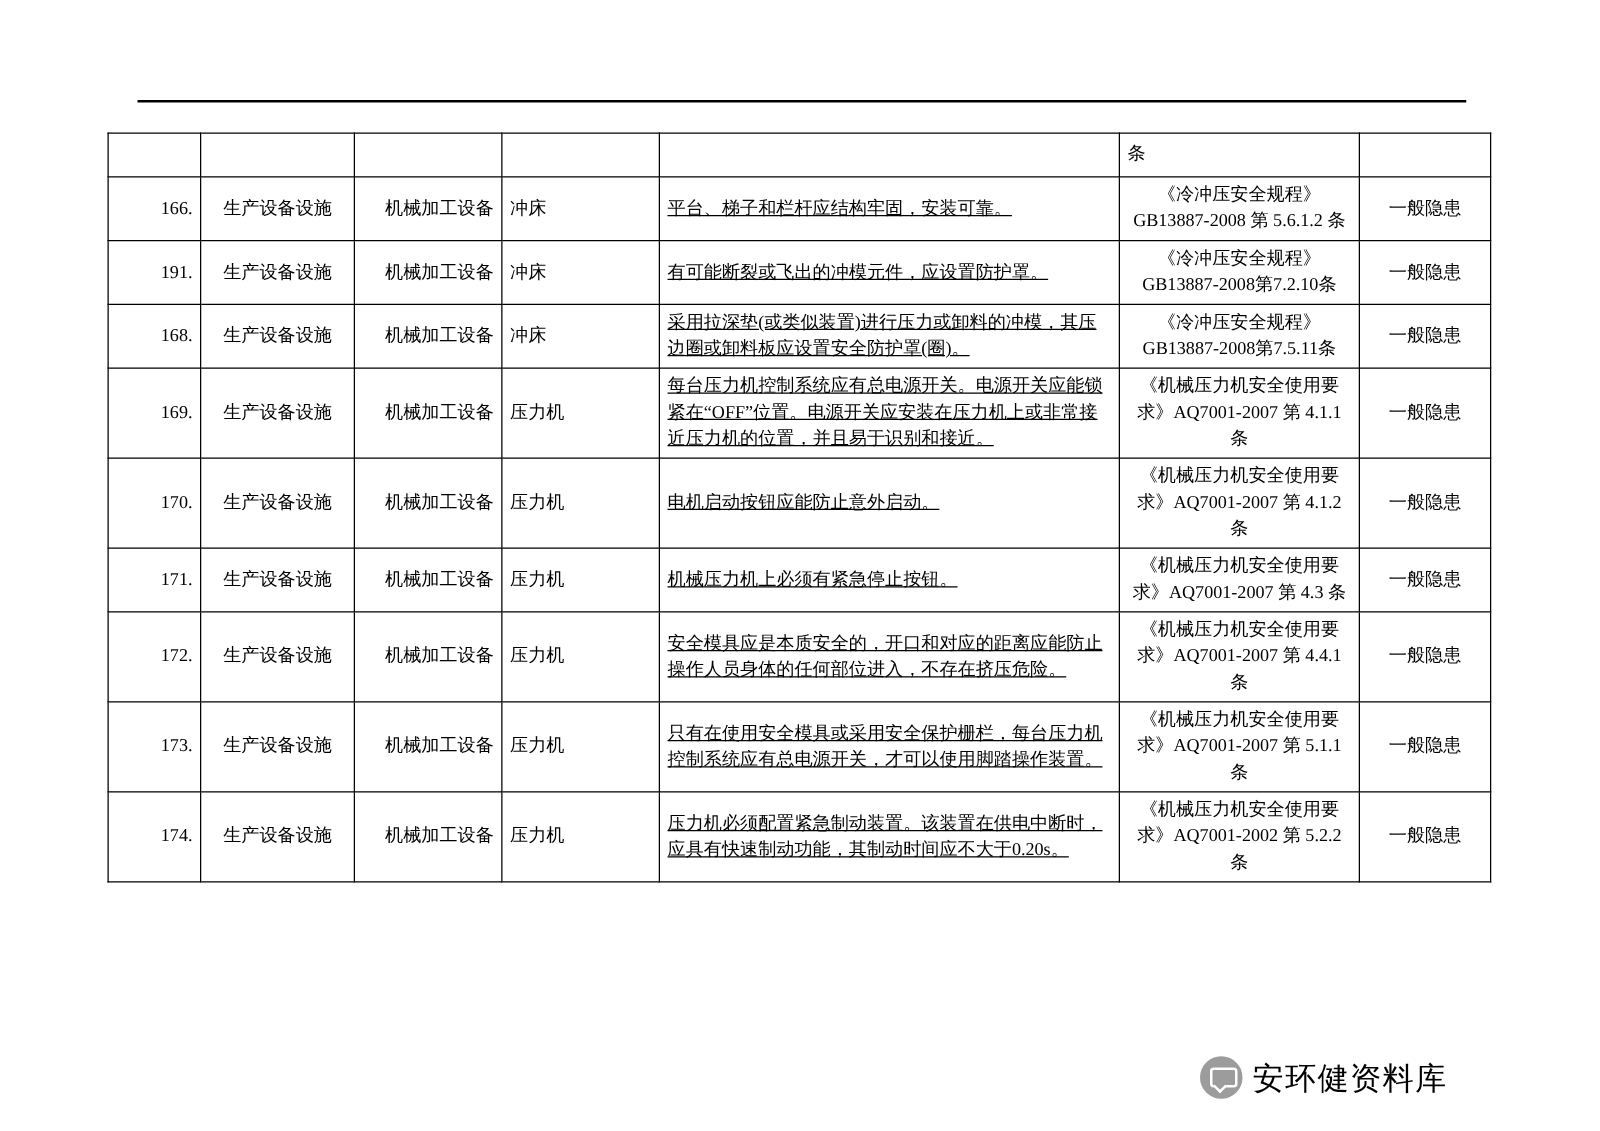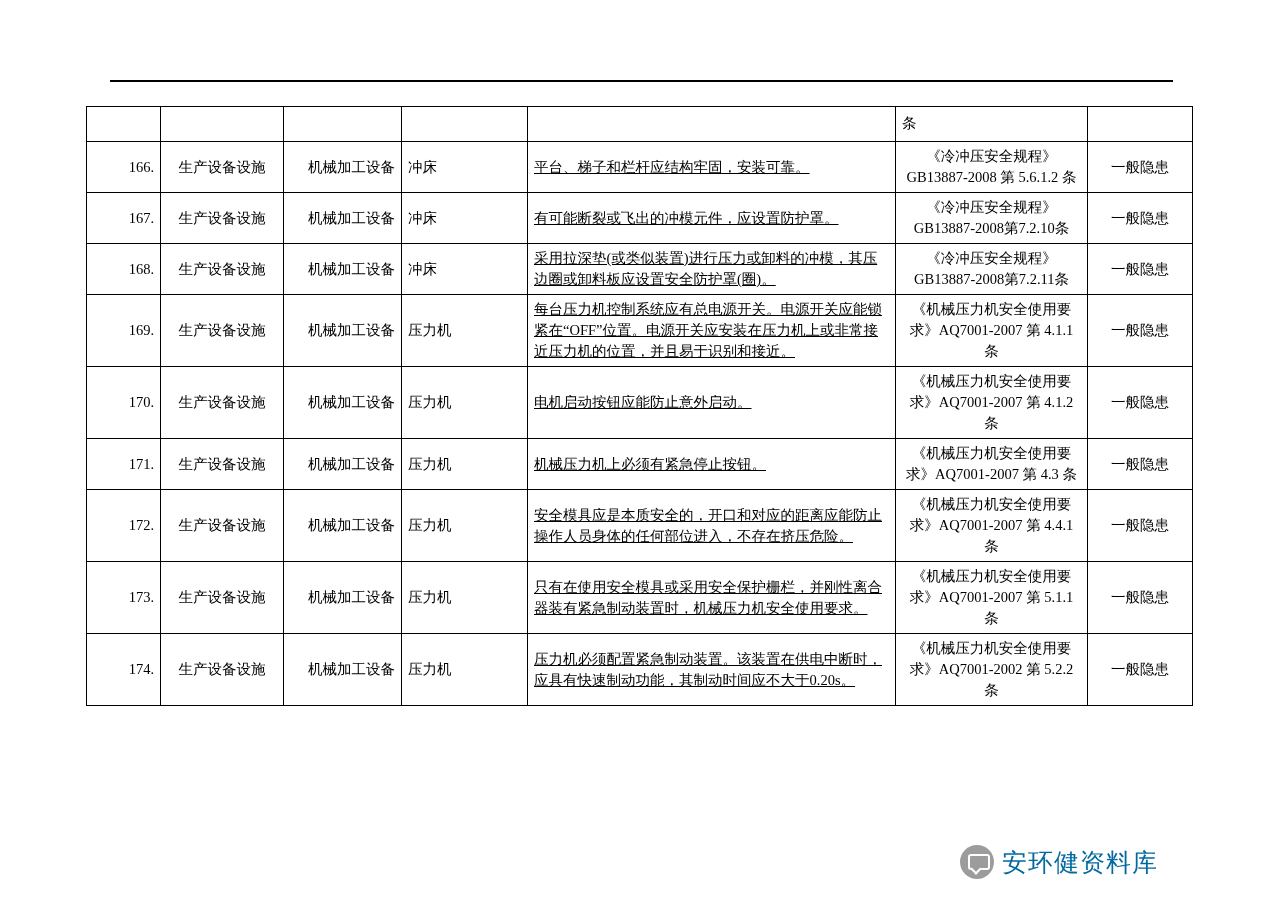--- a/index.html
+++ b/index.html
@@ -99,21 +99,21 @@
     width: 6px;
     height: 6px;
     background: #9c9c9c;
     border-left: 2px solid #ffffff;
     border-bottom: 2px solid #ffffff;
     transform: rotate(-45deg);
   }
   .wm-text {
     font-family: "DejaVu Sans", "Liberation Sans", sans-serif;
     font-size: 25px;
-    color: #0369a1;
+    color: #000000;
     letter-spacing: 1px;
     white-space: nowrap;
   }
 </style>
 </head>
 <body>
 
 <div class="page">
 
   <div class="top-rule"></div>
@@ -145,36 +145,36 @@
           <td class="no">166.</td>
           <td class="cat">生产设备设施</td>
           <td class="sub">机械加工设备</td>
           <td class="dev">冲床</td>
           <td class="desc">平台、梯子和栏杆应结构牢固，安装可靠。</td>
           <td class="ref">《冷冲压安全规程》GB13887-2008 第 5.6.1.2 条</td>
           <td class="lvl">一般隐患</td>
         </tr>
 
         <tr>
-          <td class="no">167.</td>
+          <td class="no">191.</td>
           <td class="cat">生产设备设施</td>
           <td class="sub">机械加工设备</td>
           <td class="dev">冲床</td>
           <td class="desc">有可能断裂或飞出的冲模元件，应设置防护罩。</td>
           <td class="ref">《冷冲压安全规程》GB13887-2008第7.2.10条</td>
           <td class="lvl">一般隐患</td>
         </tr>
 
         <tr>
           <td class="no">168.</td>
           <td class="cat">生产设备设施</td>
           <td class="sub">机械加工设备</td>
           <td class="dev">冲床</td>
           <td class="desc">采用拉深垫(或类似装置)进行压力或卸料的冲模，其压边圈或卸料板应设置安全防护罩(圈)。</td>
-          <td class="ref">《冷冲压安全规程》GB13887-2008第7.2.11条</td>
+          <td class="ref">《冷冲压安全规程》GB13887-2008第7.5.11条</td>
           <td class="lvl">一般隐患</td>
         </tr>
 
         <tr>
           <td class="no">169.</td>
           <td class="cat">生产设备设施</td>
           <td class="sub">机械加工设备</td>
           <td class="dev">压力机</td>
           <td class="desc">每台压力机控制系统应有总电源开关。电源开关应能锁紧在“OFF”位置。电源开关应安装在压力机上或非常接近压力机的位置，并且易于识别和接近。</td>
           <td class="ref">《机械压力机安全使用要求》AQ7001-2007 第 4.1.1 条</td>
@@ -209,21 +209,21 @@
           <td class="desc">安全模具应是本质安全的，开口和对应的距离应能防止操作人员身体的任何部位进入，不存在挤压危险。</td>
           <td class="ref">《机械压力机安全使用要求》AQ7001-2007 第 4.4.1 条</td>
           <td class="lvl">一般隐患</td>
         </tr>
 
         <tr>
           <td class="no">173.</td>
           <td class="cat">生产设备设施</td>
           <td class="sub">机械加工设备</td>
           <td class="dev">压力机</td>
-          <td class="desc">只有在使用安全模具或采用安全保护栅栏，并刚性离合器装有紧急制动装置时，机械压力机安全使用要求。</td>
+          <td class="desc">只有在使用安全模具或采用安全保护栅栏，每台压力机控制系统应有总电源开关，才可以使用脚踏操作装置。</td>
           <td class="ref">《机械压力机安全使用要求》AQ7001-2007 第 5.1.1 条</td>
           <td class="lvl">一般隐患</td>
         </tr>
 
         <tr>
           <td class="no">174.</td>
           <td class="cat">生产设备设施</td>
           <td class="sub">机械加工设备</td>
           <td class="dev">压力机</td>
           <td class="desc">压力机必须配置紧急制动装置。该装置在供电中断时，应具有快速制动功能，其制动时间应不大于0.20s。</td>

